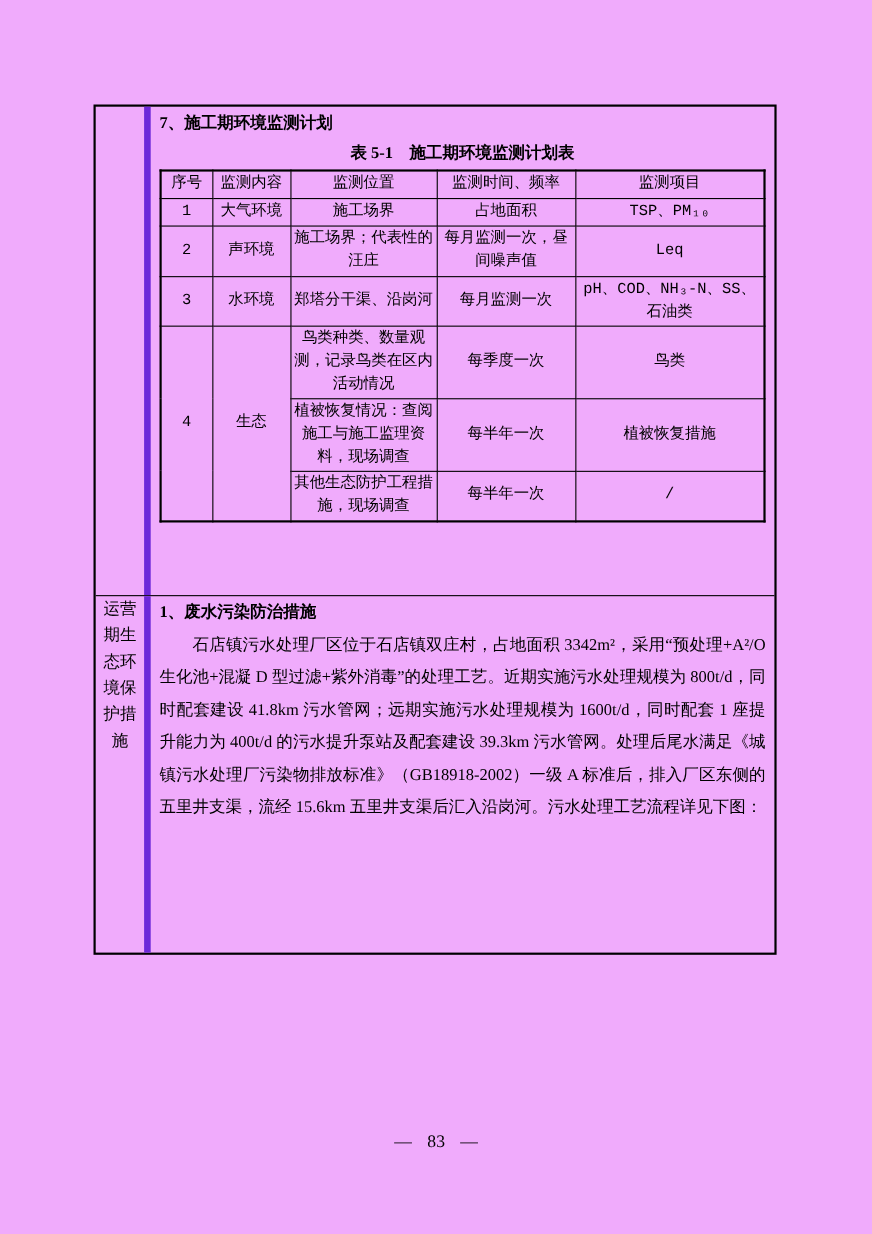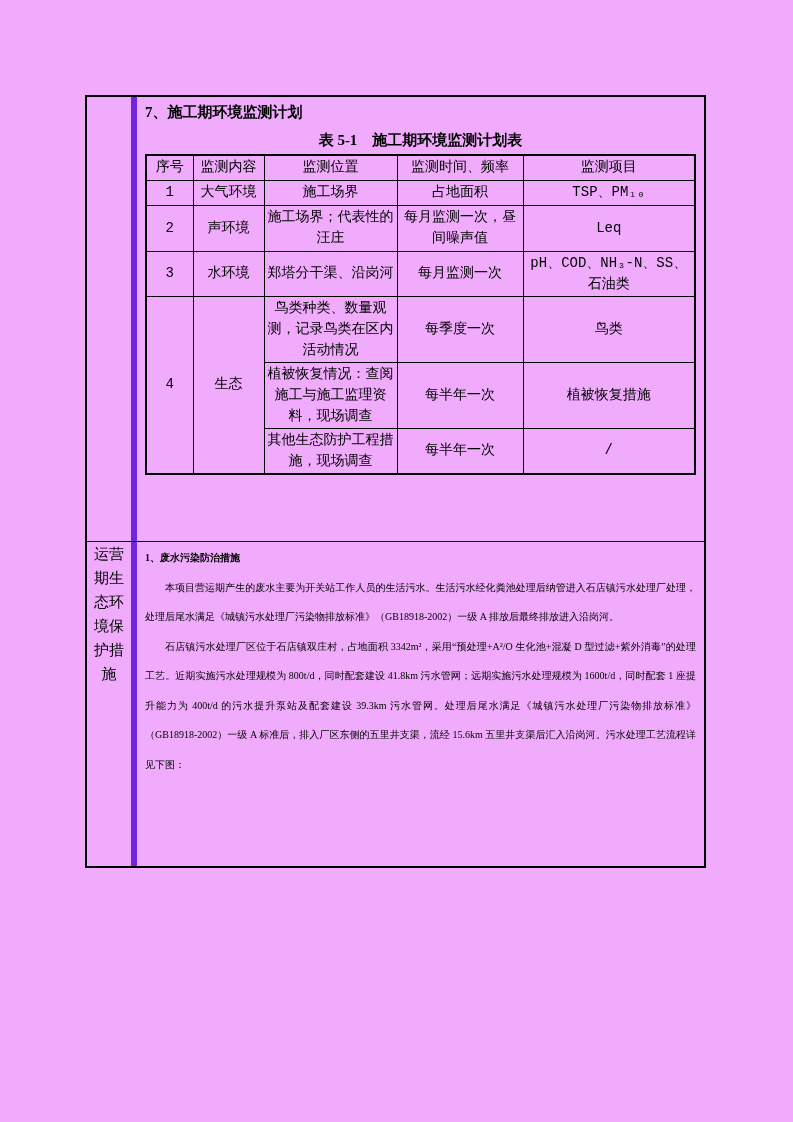--- a/index.html
+++ b/index.html
@@ -33,21 +33,21 @@
     font-size:15px;line-height:24px;
     text-align:center;
     word-break:break-all;
   }
   .content-cell{
     flex:1;box-sizing:border-box;
     padding:1px 8px 0 8px;
     overflow:hidden;
   }
   .sec1{font-size:15px;line-height:28px;}
-  .sec2{font-size:10px;line-height:29.5px;}
+  .sec2{font-size:15px;line-height:29.5px;}
   .heading{font-weight:bold;margin:0;text-align:left;}
   .para{margin:0;text-align:justify;}
   .ind{text-indent:2em;}
   .table-title{font-weight:bold;text-align:center;margin:0;}
   
   table.mtable{
     border-collapse:collapse;
     table-layout:fixed;
     width:549px;
     margin:0 auto;
@@ -140,20 +140,20 @@
         </table>
       </div>
     </div>
 
     <div class="outer-row row-bottom">
       <div class="side-cell">
         <div class="side-label">运营期生态环境保护措施</div>
       </div>
       <div class="content-cell sec2">
         <p class="heading">1、废水污染防治措施</p>
-        <p class="para ind">本项目营运期产生的废水主要为开关站工作人员的生活污水。生活污水经化粪池处理后纳管进入石店镇污水处理厂处理，处理后尾水满足《城镇污水处理厂污染物排放标准》（GB18918-2002）一级 A 排放后最终排放进入沿岗河。</p>
         <p class="para ind">石店镇污水处理厂区位于石店镇双庄村，占地面积 3342m²，采用“预处理+A²/O 生化池+混凝 D 型过滤+紫外消毒”的处理工艺。近期实施污水处理规模为 800t/d，同时配套建设 41.8km 污水管网；远期实施污水处理规模为 1600t/d，同时配套 1 座提升能力为 400t/d 的污水提升泵站及配套建设 39.3km 污水管网。处理后尾水满足《城镇污水处理厂污染物排放标准》（GB18918-2002）一级 A 标准后，排入厂区东侧的五里井支渠，流经 15.6km 五里井支渠后汇入沿岗河。污水处理工艺流程详见下图：</p>
       </div>
     </div>
 
   </div>
 
+  <div class="page-number">— 83 —</div>
 </div>
 
 </body></html>

